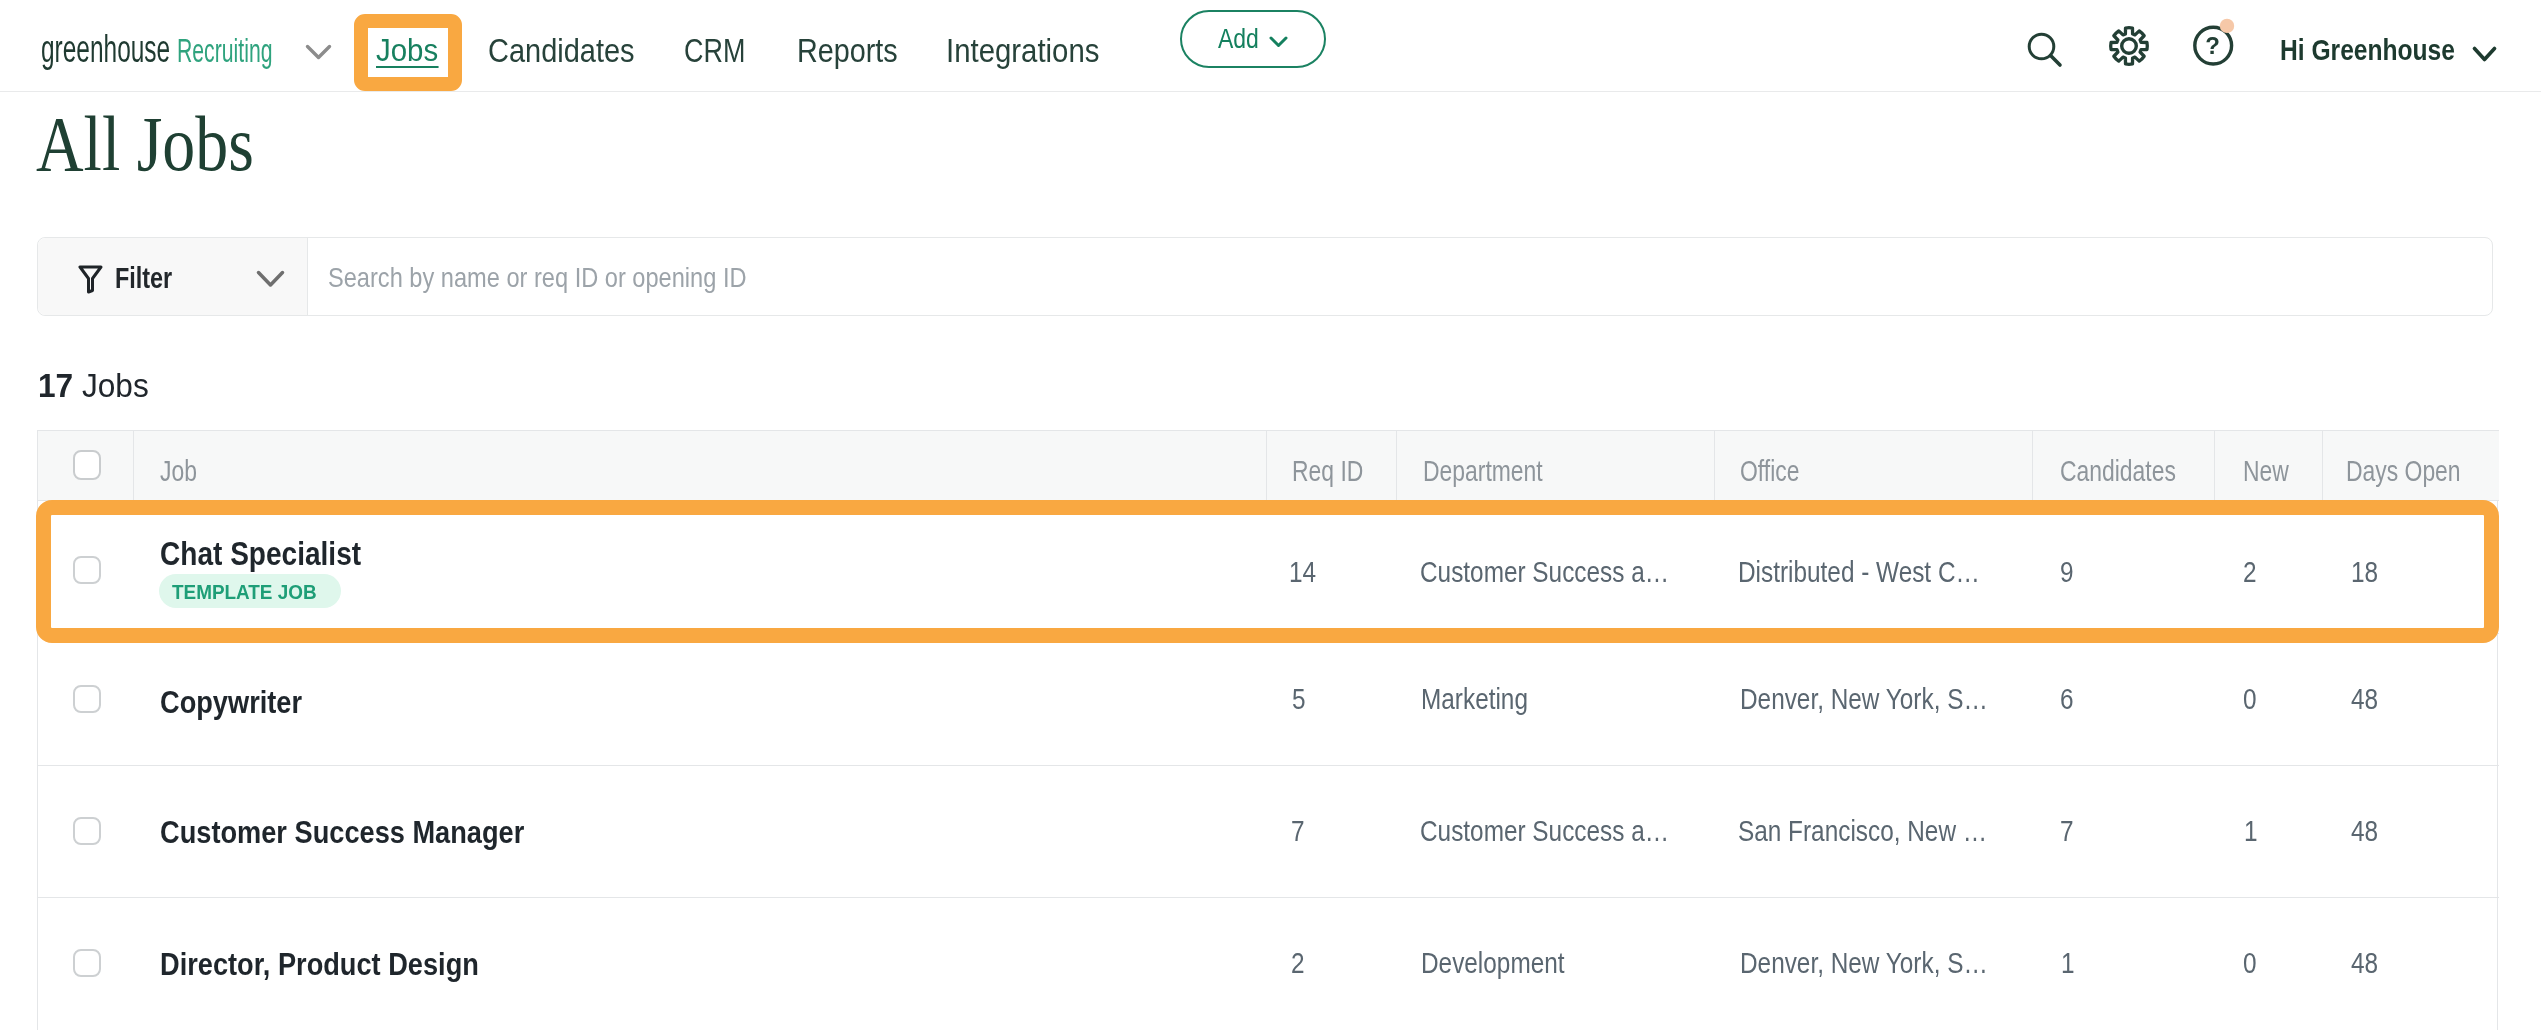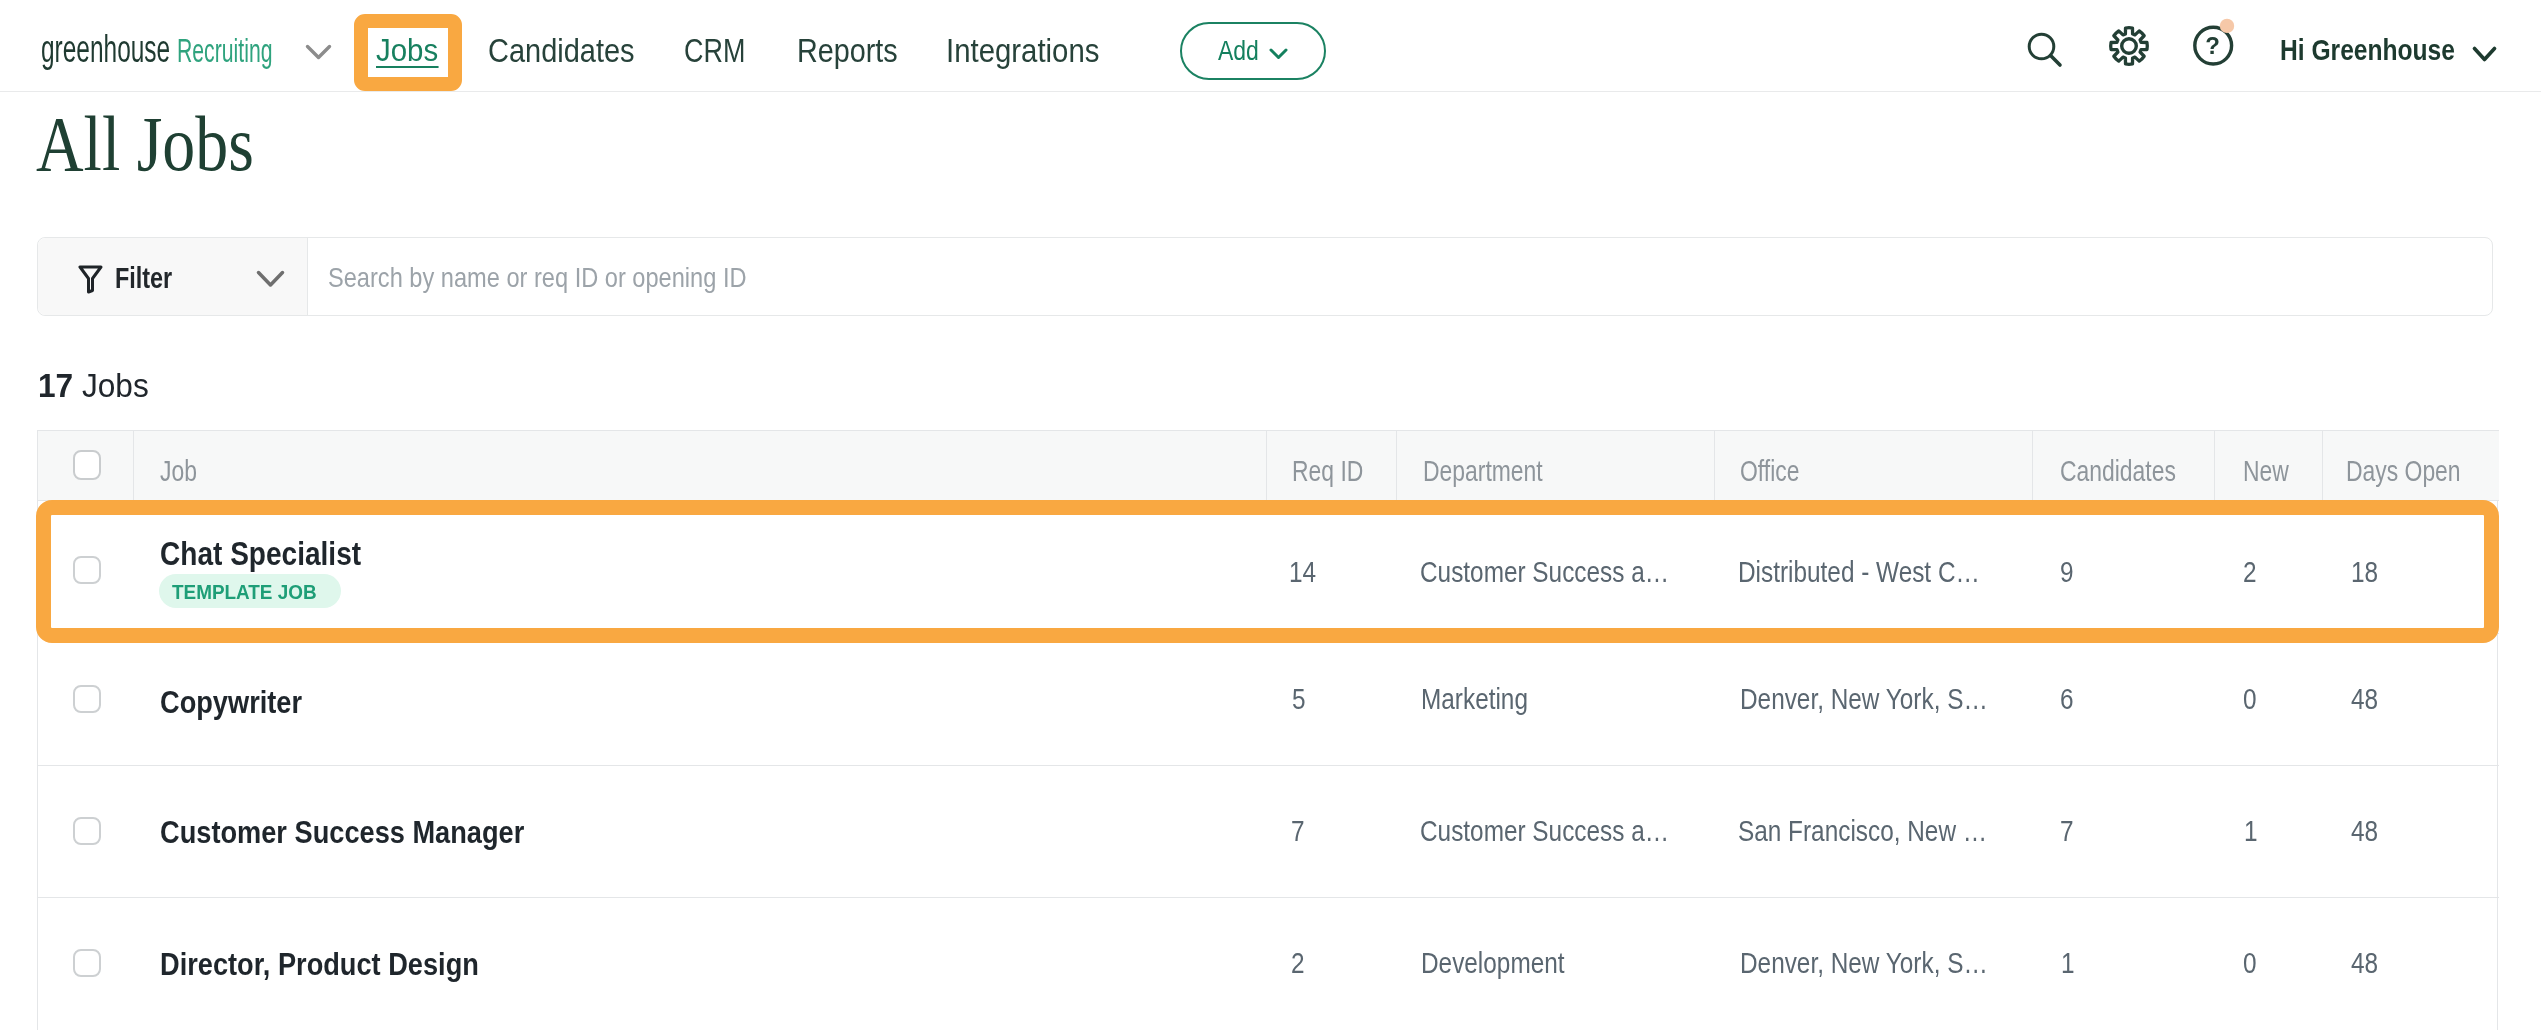--- a/index.html
+++ b/index.html
@@ -20,21 +20,21 @@
 </svg>
 
 <div class="abs" style="left:354px; top:14px; width:108px; height:77px; border:14px solid #f9a841; border-radius:11px; background:#fff;"></div>
 <div class="abs cx" style="left:376px; top:33.9px; font-size:32px; line-height:32px; color:#17805f; border-bottom:2.5px solid #17805f; transform:scaleX(0.92);">Jobs</div>
 
 <div class="abs cx" style="left:488px; top:34px; font-size:33px; line-height:33px; color:#27423a; transform:scaleX(0.878);">Candidates</div>
 <div class="abs cx" style="left:684px; top:34px; font-size:33px; line-height:33px; color:#27423a; transform:scaleX(0.816);">CRM</div>
 <div class="abs cx" style="left:797px; top:34px; font-size:33px; line-height:33px; color:#27423a; transform:scaleX(0.871);">Reports</div>
 <div class="abs cx" style="left:946px; top:34px; font-size:33px; line-height:33px; color:#27423a; transform:scaleX(0.89);">Integrations</div>
 
-<div class="abs" style="left:1180px; top:22px; width:146px; height:58px; border:2px solid #1b8262; border-radius:29px;">
+<div class="abs" style="left:1180px; top:10px; width:146px; height:58px; border:2px solid #1b8262; border-radius:29px;">
   <span class="abs cx" style="left:36px; top:12.6px; font-size:28px; line-height:28px; color:#14805e; transform:scaleX(0.82);">Add</span>
   <svg class="abs" style="left:87px; top:24px;" width="19" height="12" viewBox="0 0 19 12">
       <path d="M2 2 L9.5 9.5 L17 2" fill="none" stroke="#14805e" stroke-width="3" stroke-linecap="round" stroke-linejoin="round"></path>
     </svg>
 </div>
 
 <svg class="abs" style="left:2026px; top:31px;" width="38" height="38" viewBox="0 0 38 38">
   <circle cx="15.5" cy="15.5" r="12.3" fill="none" stroke="#233f35" stroke-width="3"></circle>
   <line x1="24.6" y1="24.6" x2="34" y2="34" stroke="#233f35" stroke-width="3.6" stroke-linecap="round"></line>
 </svg>

